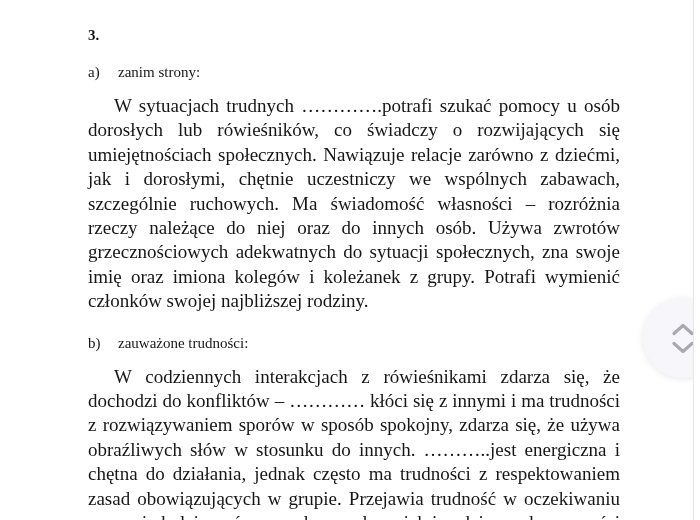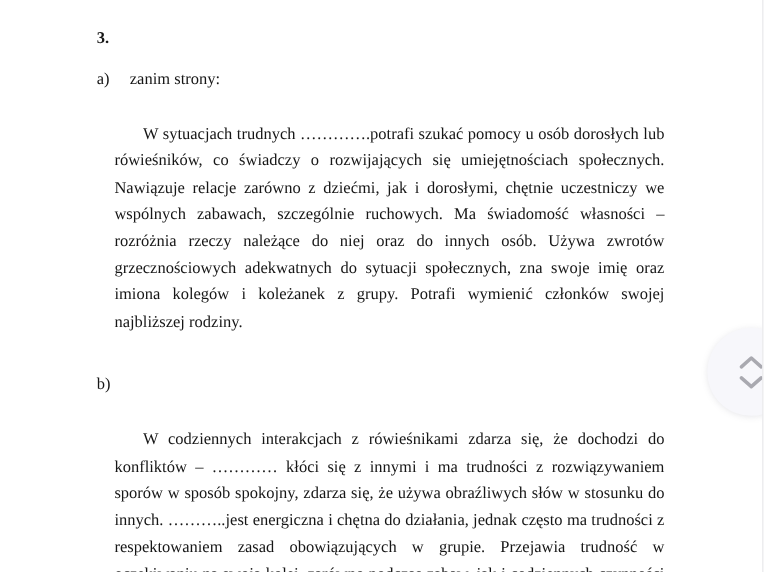--- a/index.html
+++ b/index.html
@@ -81,23 +81,23 @@
     margin: 0;
     padding-top: 22px;
   }
   .lettered-item .marker {
     width: 30px;
     flex: 0 0 30px;
   }
 
   
   p.para {
-    margin: 16px;
+    margin: 0;
     padding-top: 14px;
-    font-size: 15px;
+    font-size: 19px;
     line-height: 24.4px;
     text-align: justify;
     text-justify: inter-word;
     text-indent: 26px;
     hyphens: none;
   }
   
   p.para.justify-all {
     text-align: justify;
   }
@@ -158,20 +158,21 @@
 
     <div class="lettered-item">
       <span class="marker">a)</span>
       <span>zanim strony:</span>
     </div>
 
     <p class="para">W sytuacjach trudnych ………….potrafi szukać pomocy u osób dorosłych lub rówieśników, co świadczy o rozwijających się umiejętnościach społecznych. Nawiązuje relacje zarówno z dziećmi, jak i dorosłymi, chętnie uczestniczy we wspólnych zabawach, szczególnie ruchowych. Ma świadomość własności – rozróżnia rzeczy należące do niej oraz do innych osób. Używa zwrotów grzecznościowych adekwatnych do sytuacji społecznych, zna swoje imię oraz imiona kolegów i koleżanek z grupy. Potrafi wymienić członków swojej najbliższej rodziny.</p>
 
     <div class="lettered-item">
       <span class="marker">b)</span>
+      <span>zauważone trudności:</span>
     </div>
 
     <p class="para justify-all">W codziennych interakcjach z rówieśnikami zdarza się, że dochodzi do konfliktów – ………… kłóci się z innymi i ma trudności z rozwiązywaniem sporów w sposób spokojny, zdarza się, że używa obraźliwych słów w stosunku do innych. ………..jest energiczna i chętna do działania, jednak często ma trudności z respektowaniem zasad obowiązujących w grupie. Przejawia trudność w oczekiwaniu na swoją kolej, zarówno podczas zabaw, jak i codziennych czynności rutynowych, takich jak mycie rąk, czy spożywanie posiłków. W sytuacjach wymagających cierpliwości bywa impulsywna – np. wstaje z dywanu lub podchodzi do łazienki, zanim nauczyciel ją o to poprosi lub zanim nadejdzie jej kolej. Zdarza się, że przerywa innym dzieciom, zabiera głos bez zgłoszenia się, czy wykonuje czynności zanim zostaną w pełni wyjaśnione. Niechętnie uczestniczy w porządkowaniu sali po</p>
 
   </div>
 
   <div id="scroll-fab">
     <span class="chev">
       <svg viewBox="0 0 22 13" aria-hidden="true">
         <path d="M2 10.5 L11 2.5 L20 10.5" fill="none" stroke="currentColor" stroke-width="3.2" stroke-linecap="round" stroke-linejoin="round"></path>

